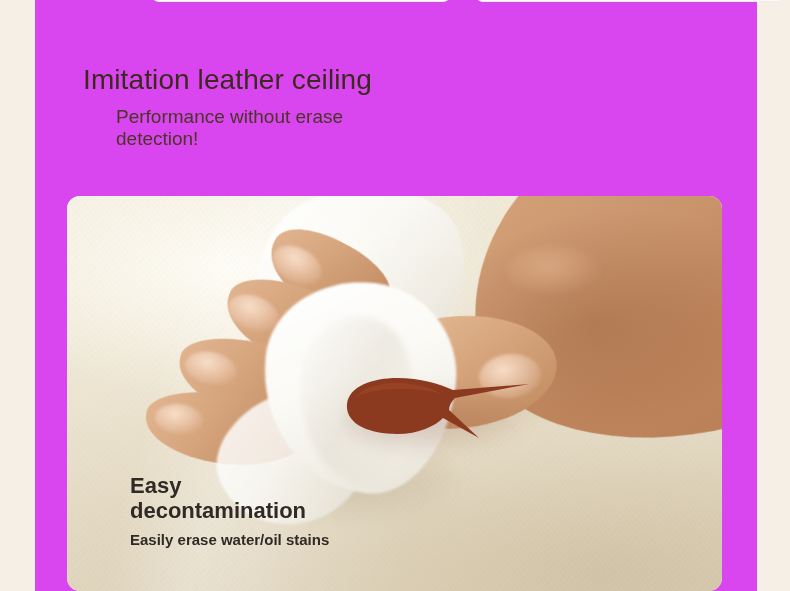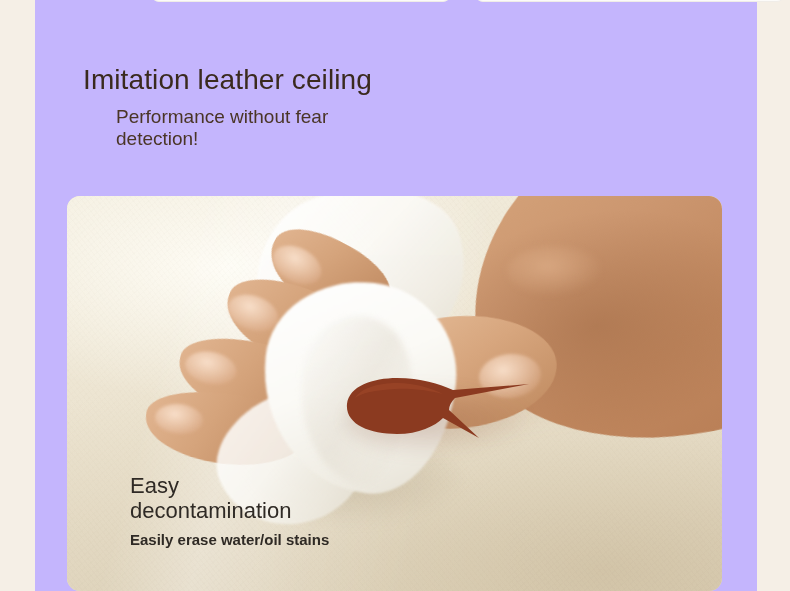--- a/index.html
+++ b/index.html
@@ -27,21 +27,21 @@
     position:absolute; top:0; bottom:0;
     background:#F5EFE6;
   }
   .margin-band.left  { left:0;  width:35px; }
   .margin-band.right { right:0; width:33px; }
 
   .content-area {
     position:absolute;
     left:35px; top:0;
     width:722px; height:591px;
-    background:#c4b5fd;
+    background:#d946ef;
     padding-left:27px;
   }
 
   
   .prev-card-strip {
     position:absolute;
     top:-14px;
     height:16px;
     background:#FCFBF9;
     border:1px solid #F0EDE8;
@@ -253,21 +253,21 @@
   }
 
   .caption-title-clip {
     height:56px;
     overflow:hidden;
   }
 
   .caption-title {
     font-size:22px;
     line-height:25px;
-    font-weight:400;
+    font-weight:700;
     color:#2F2A25;
     width:150px;
   }
 
   .caption-sub {
     font-size:15px;
     line-height:20px;
     font-weight:700;
     color:#2F2A25;
     margin-top:1px;
@@ -283,21 +283,21 @@
   <div class="margin-band left"></div>
   <div class="margin-band right"></div>
 
   <div class="content-area">
 
     <div class="prev-card-strip a"></div>
     <div class="prev-card-strip b"></div>
 
     <div class="heading-block">
       <div class="main-heading">Imitation leather ceiling</div>
-      <div class="sub-heading">Performance without fear detection!</div>
+      <div class="sub-heading">Performance without erase detection!</div>
     </div>
 
     <div class="photo-card">
 
       <div class="leather-bg"></div>
       <div class="leather-sheen"></div>
       <div class="leather-grain"></div>
 
       <div class="forearm-shadow-edge"></div>
       <div class="forearm"></div>

